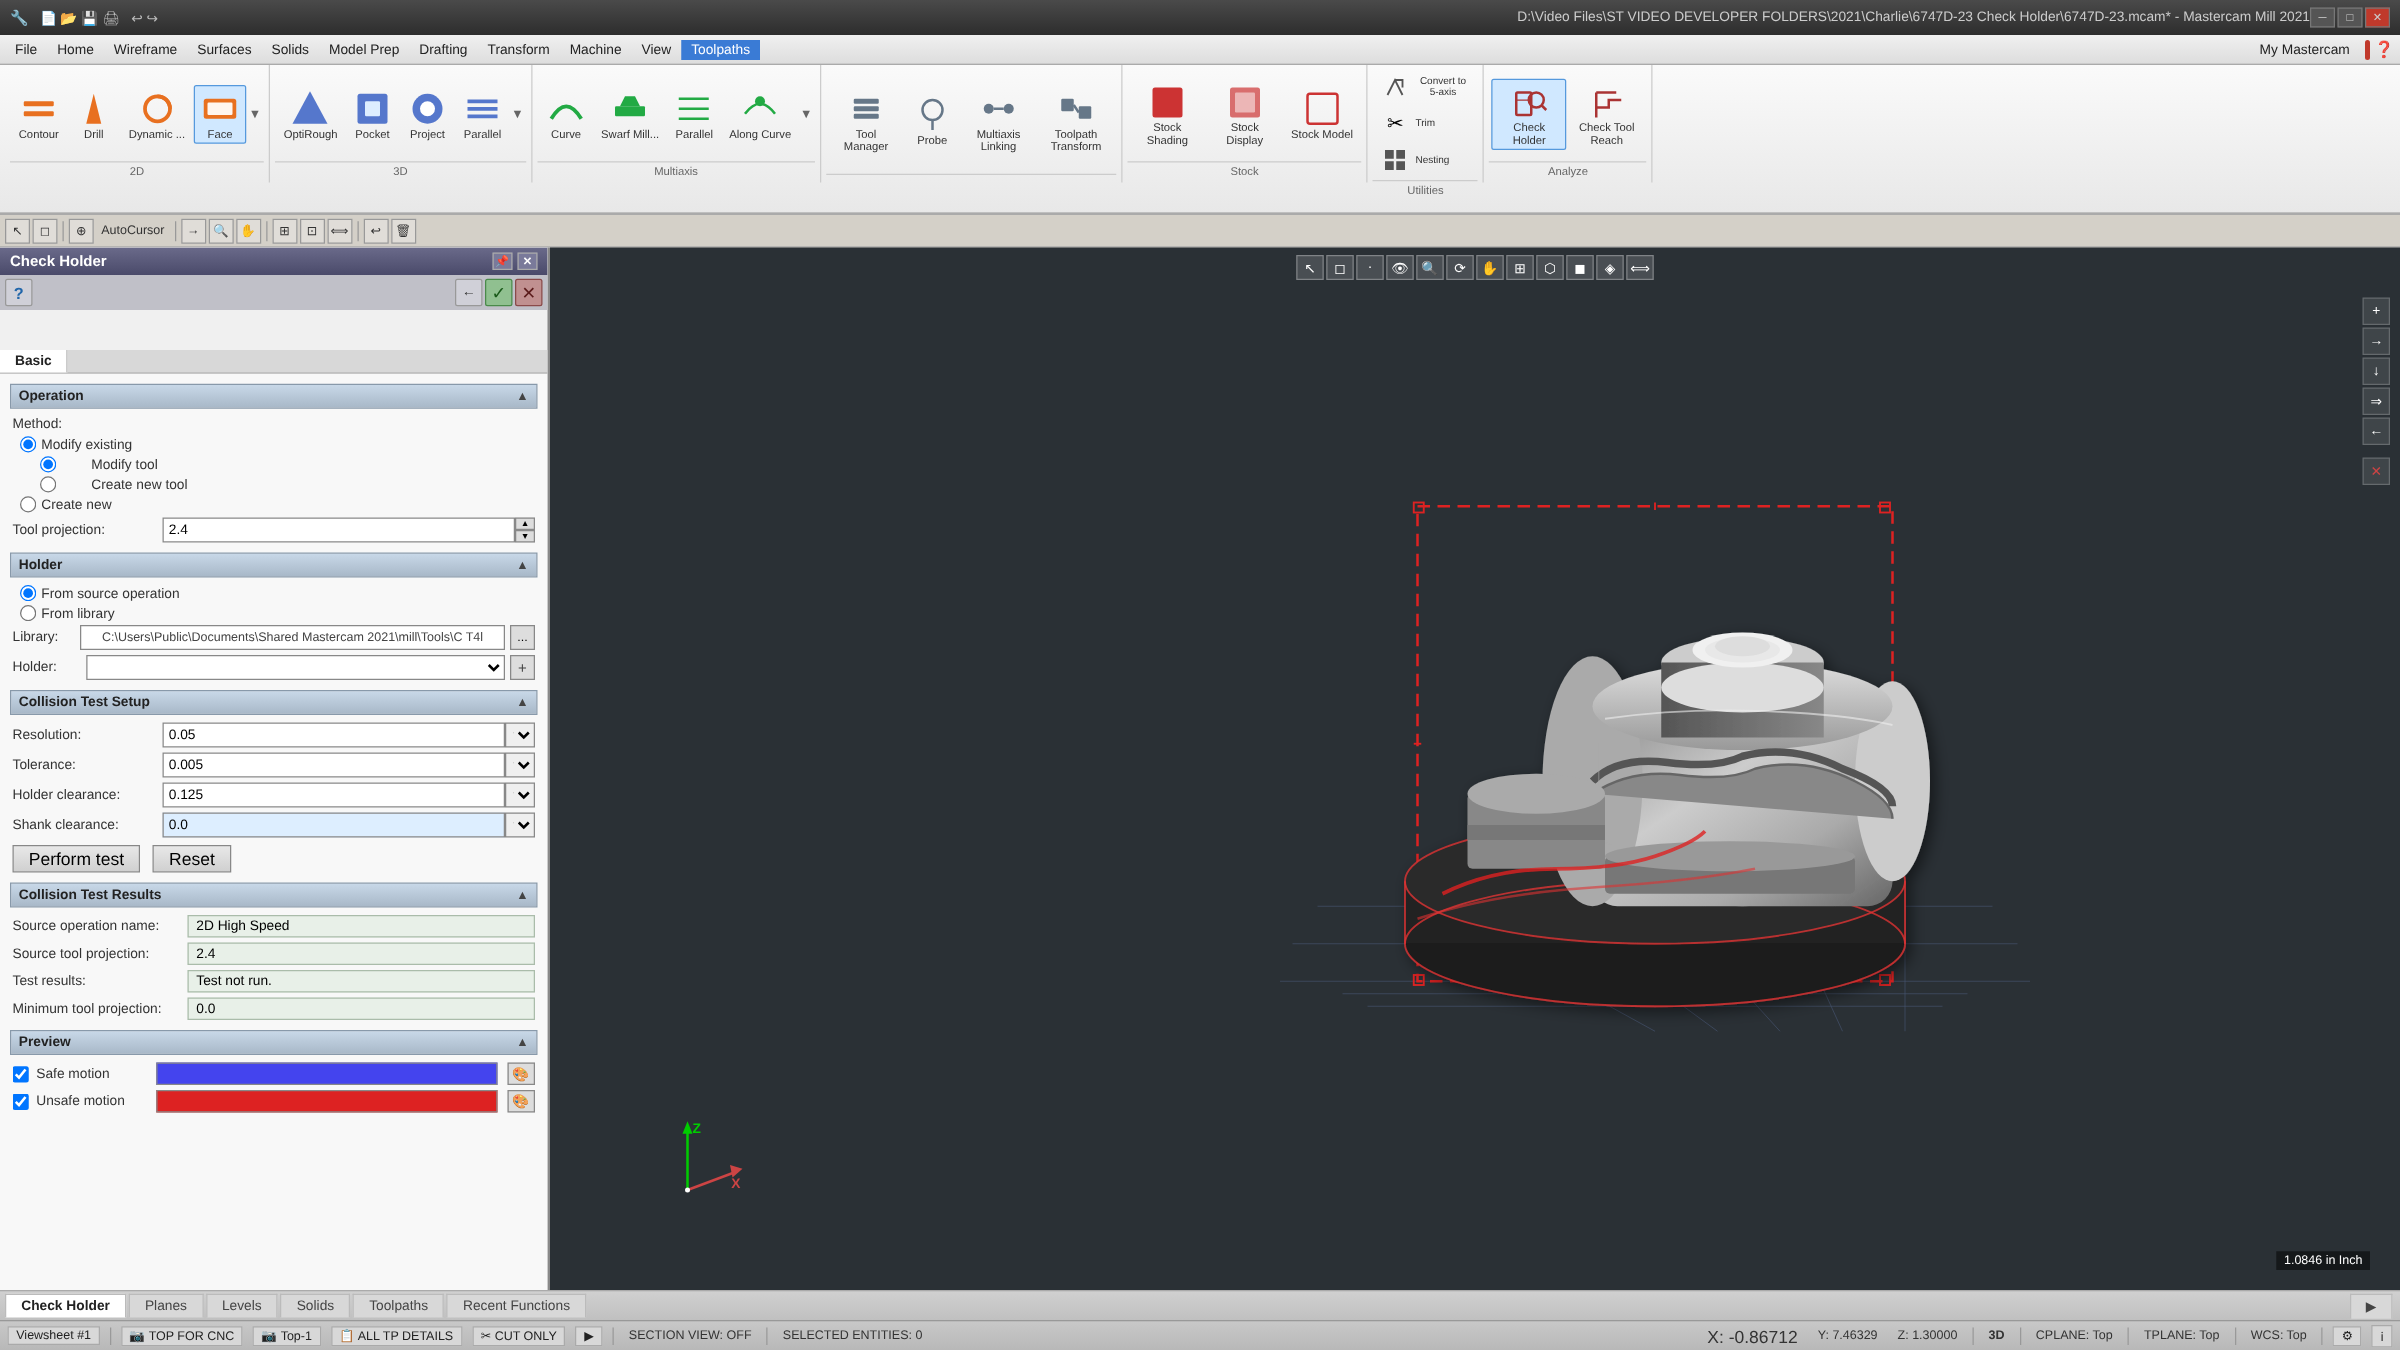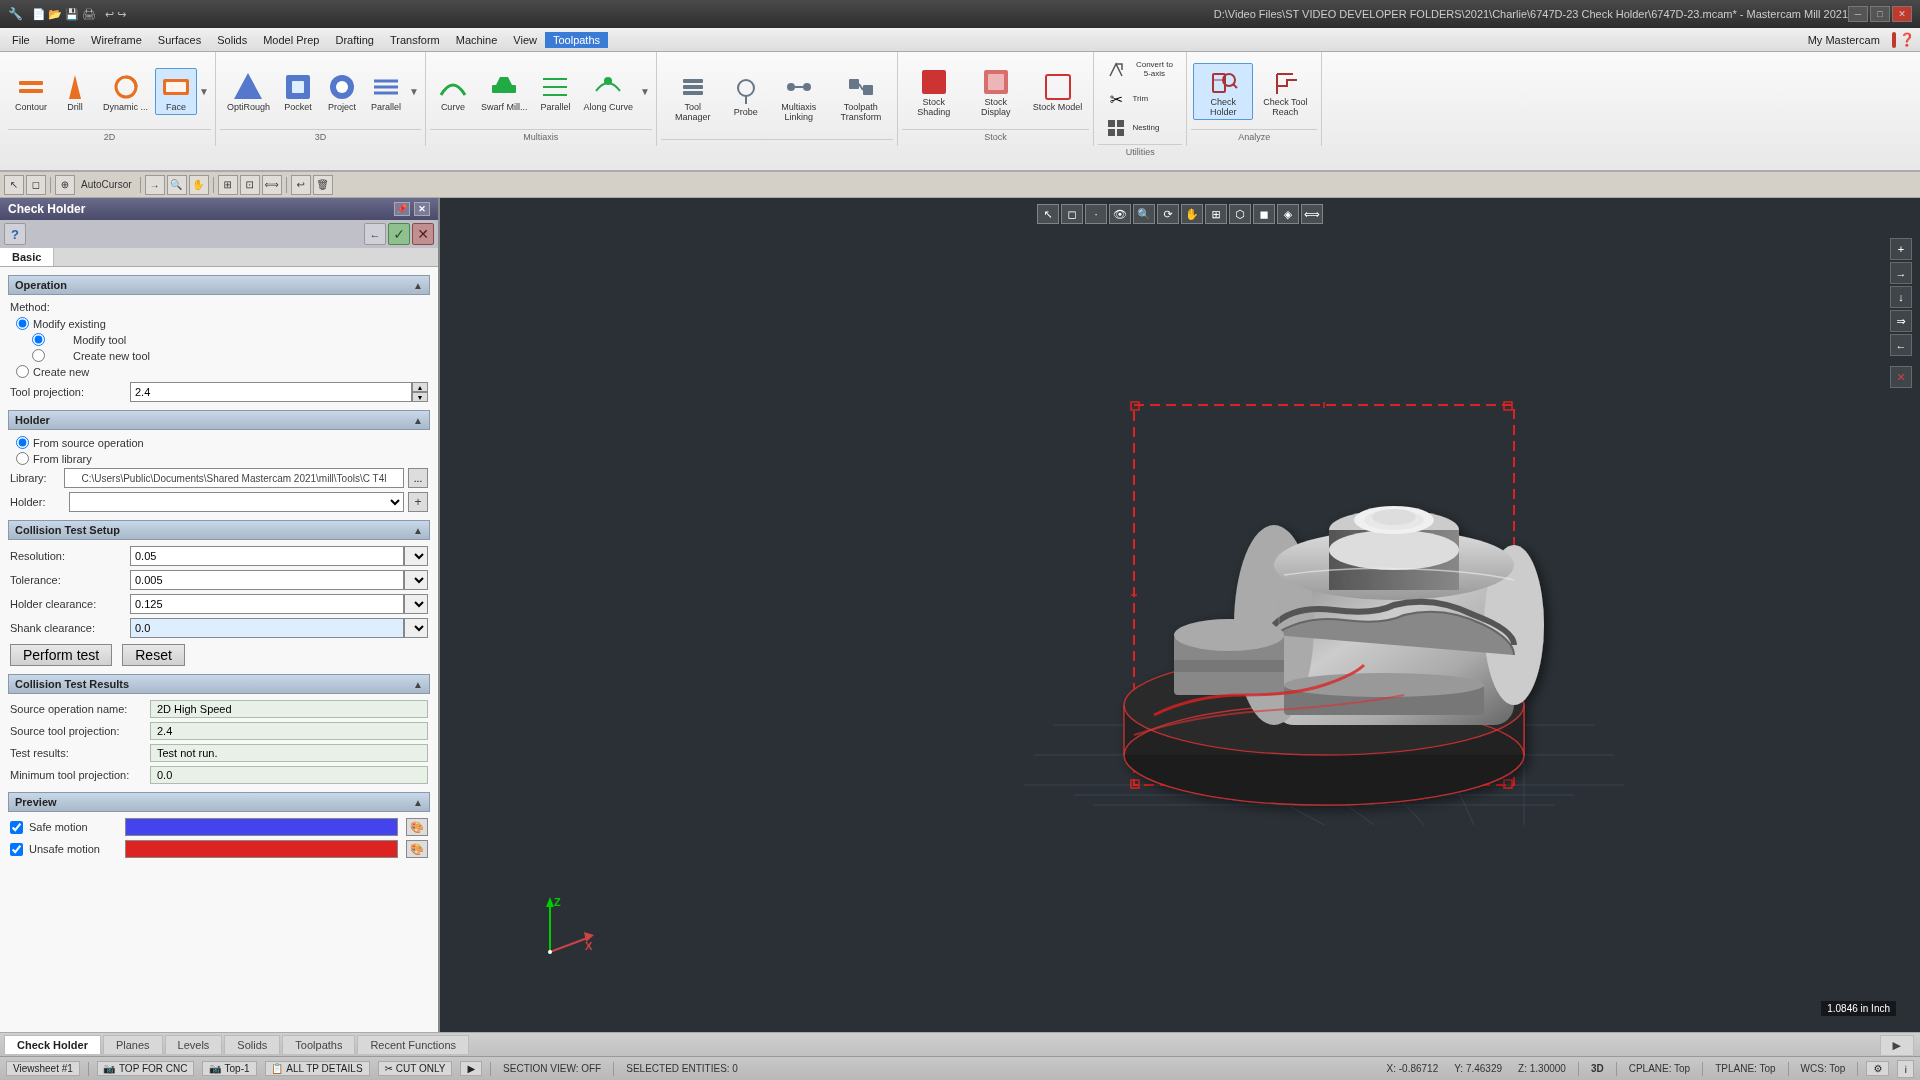--- a/index.html
+++ b/index.html
@@ -189,20 +189,21 @@
       font-size: 11px; cursor: pointer; color: #333;
       border-radius: 2px;
     }
     .panel-tool-btn.ok { background: #90c090; border-color: #4a8a4a; color: #1a5a1a; font-size: 14px; }
     .panel-tool-btn.cancel { background: #c09090; border-color: #8a4a4a; color: #5a1a1a; font-size: 14px; }
 
     #panel-tabs {
       display: flex;
       background: #d8d8d8;
       border-bottom: 1px solid #aaa;
+      margin-top: 32px;
     }
     .panel-tab {
       padding: 3px 12px;
       font-size: 11px;
       cursor: pointer;
       border-right: 1px solid #bbb;
       color: #444;
     }
     .panel-tab.active {
       background: white;
@@ -1173,21 +1174,21 @@
   <div class="status-btn">
     <span>✂</span>
     <span>CUT ONLY</span>
   </div>
   <div class="status-btn">▶</div>
   <div class="status-sep"></div>
   <span style="font-size:10px;color:#333;margin:0 4px;">SECTION VIEW: OFF</span>
   <div class="status-sep"></div>
   <span style="font-size:10px;color:#333;margin:0 4px;">SELECTED ENTITIES: 0</span>
   <div style="flex:1;"></div>
-  <span style="font-size:10px;color:#333;margin:0 4px;text-align:center;">X: -0.86712</span>
+  <span style="font-size:14px;color:#333;margin:0 4px;text-align:center;">X: -0.86712</span>
   <span style="font-size:10px;color:#333;margin:0 4px;">Y: 7.46329</span>
   <span style="font-size:10px;color:#333;margin:0 4px;">Z: 1.30000</span>
   <div class="status-sep"></div>
   <span style="font-size:10px;color:#333;margin:0 4px;font-weight:bold;">3D</span>
   <div class="status-sep"></div>
   <span style="font-size:10px;color:#333;margin:0 4px;">CPLANE: Top</span>
   <div class="status-sep"></div>
   <span style="font-size:10px;color:#333;margin:0 4px;">TPLANE: Top</span>
   <div class="status-sep"></div>
   <span style="font-size:10px;color:#333;margin:0 4px;">WCS: Top</span>

